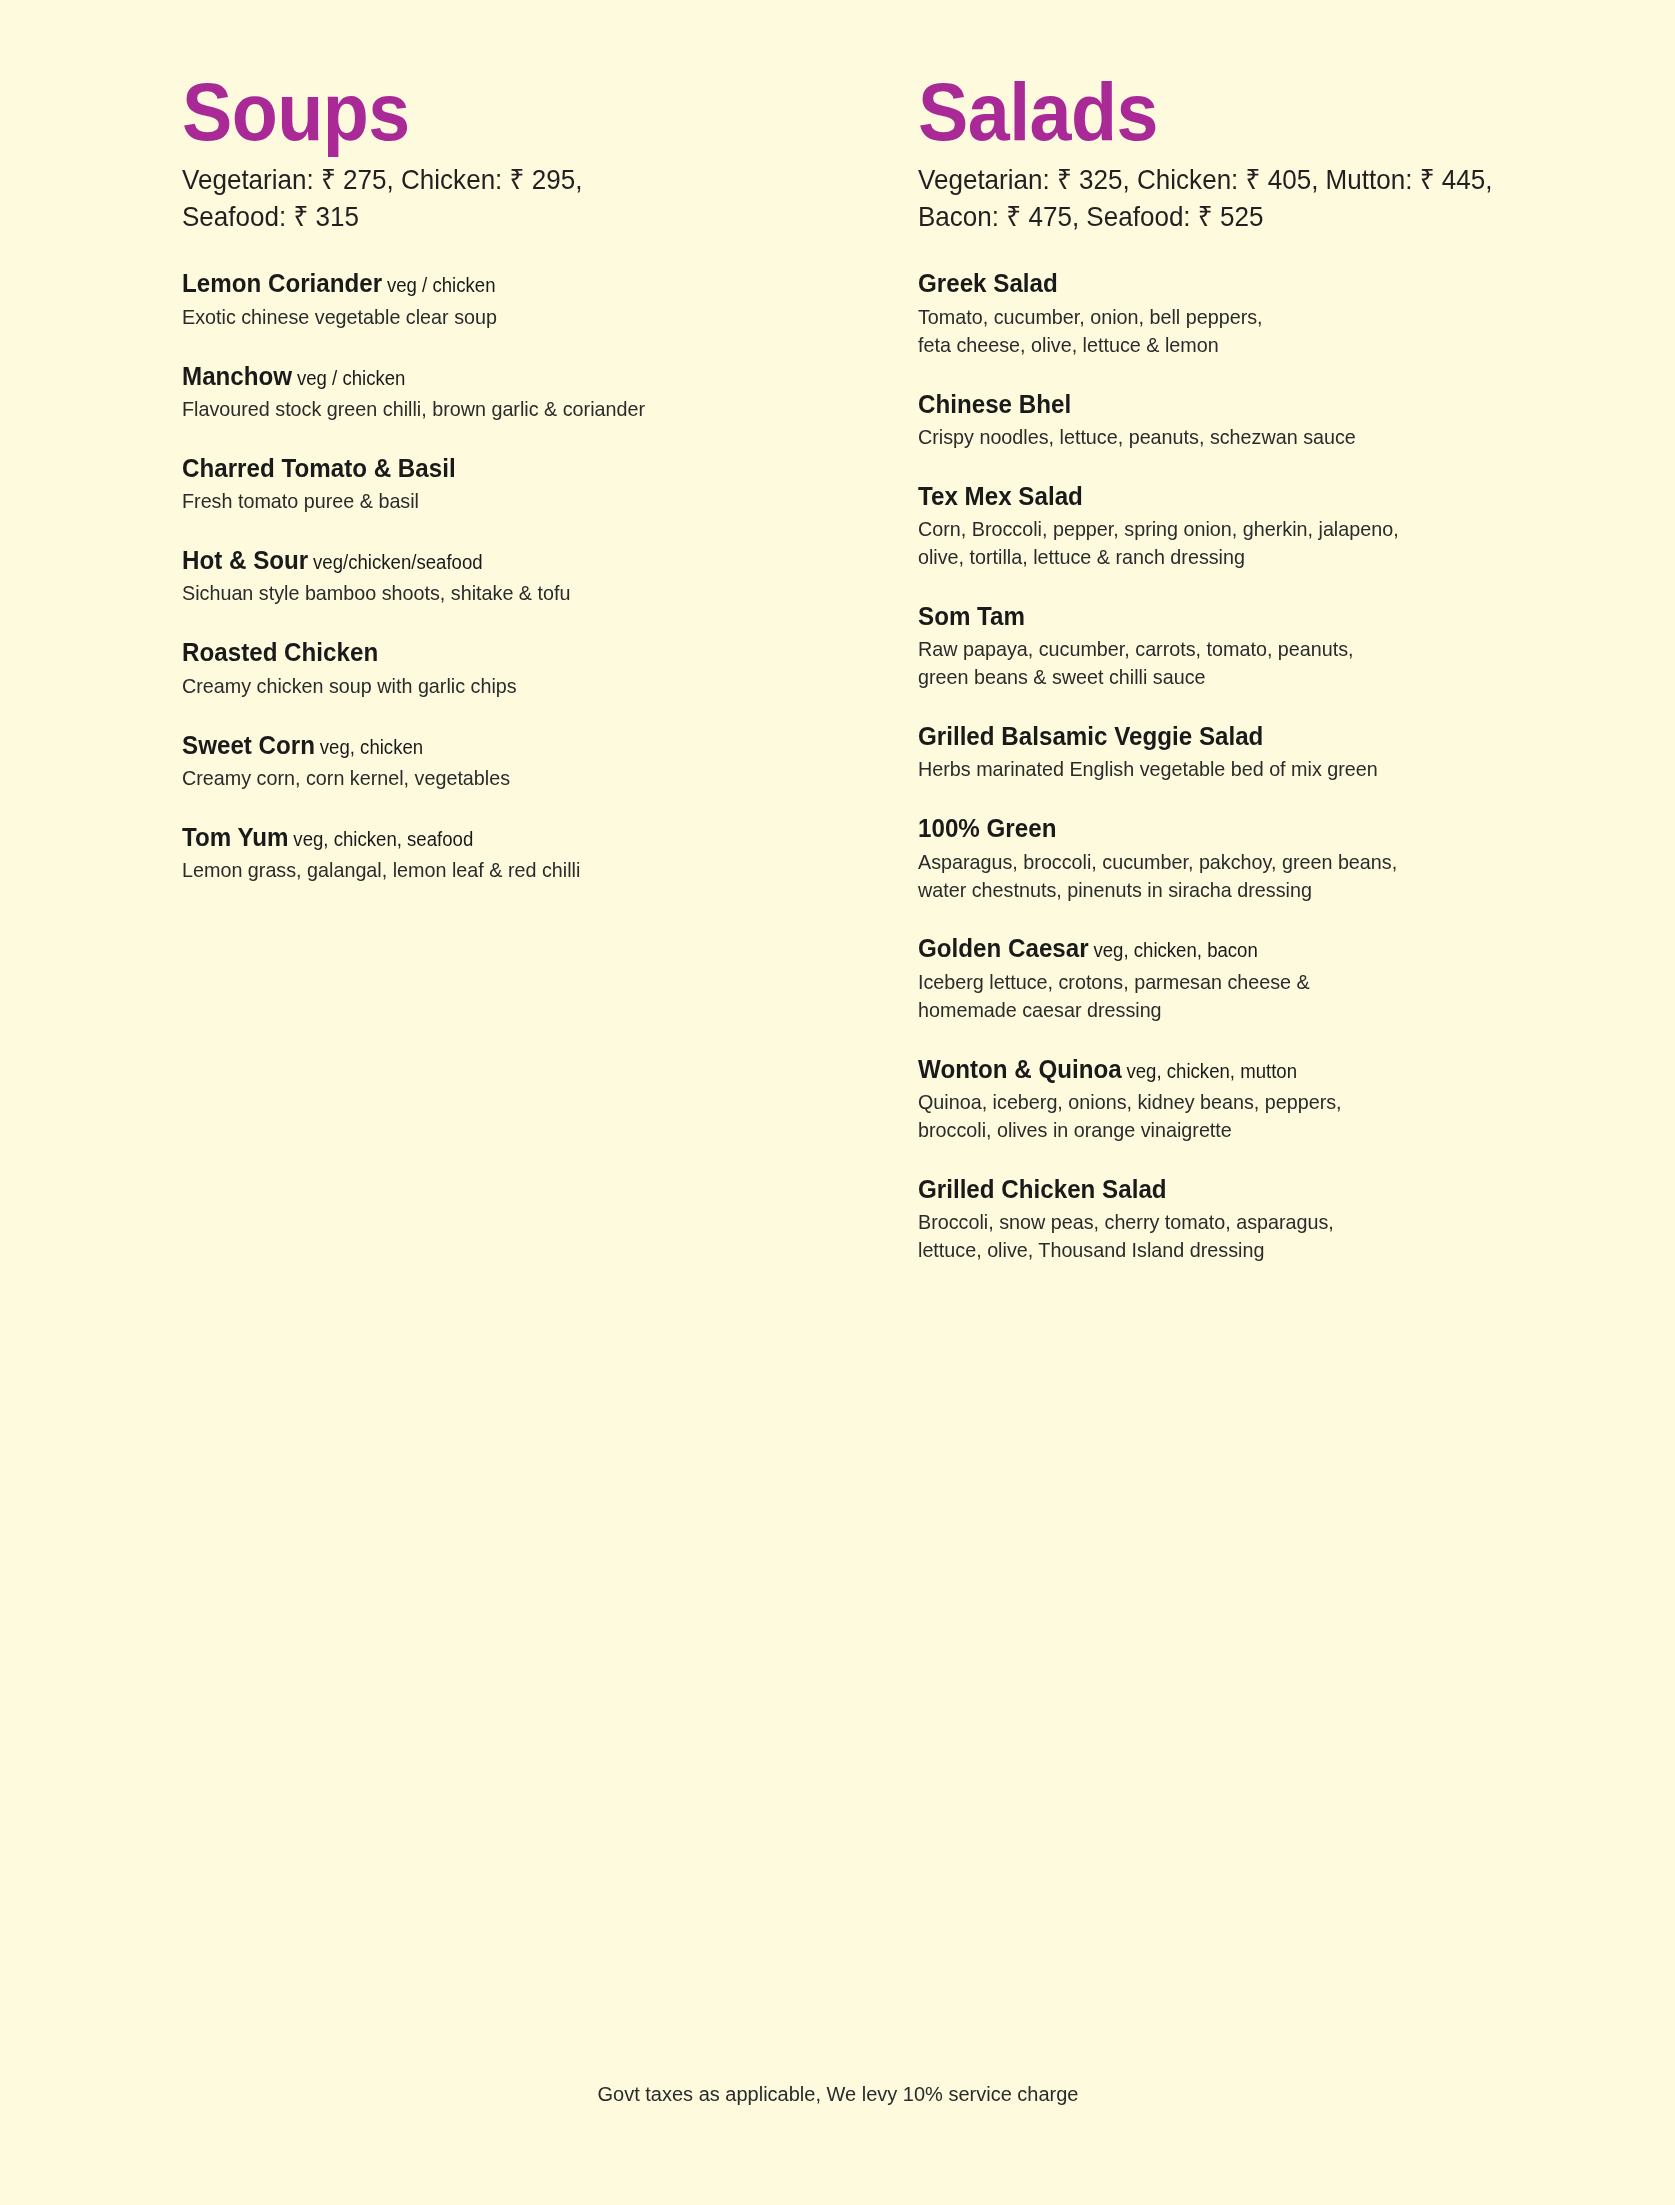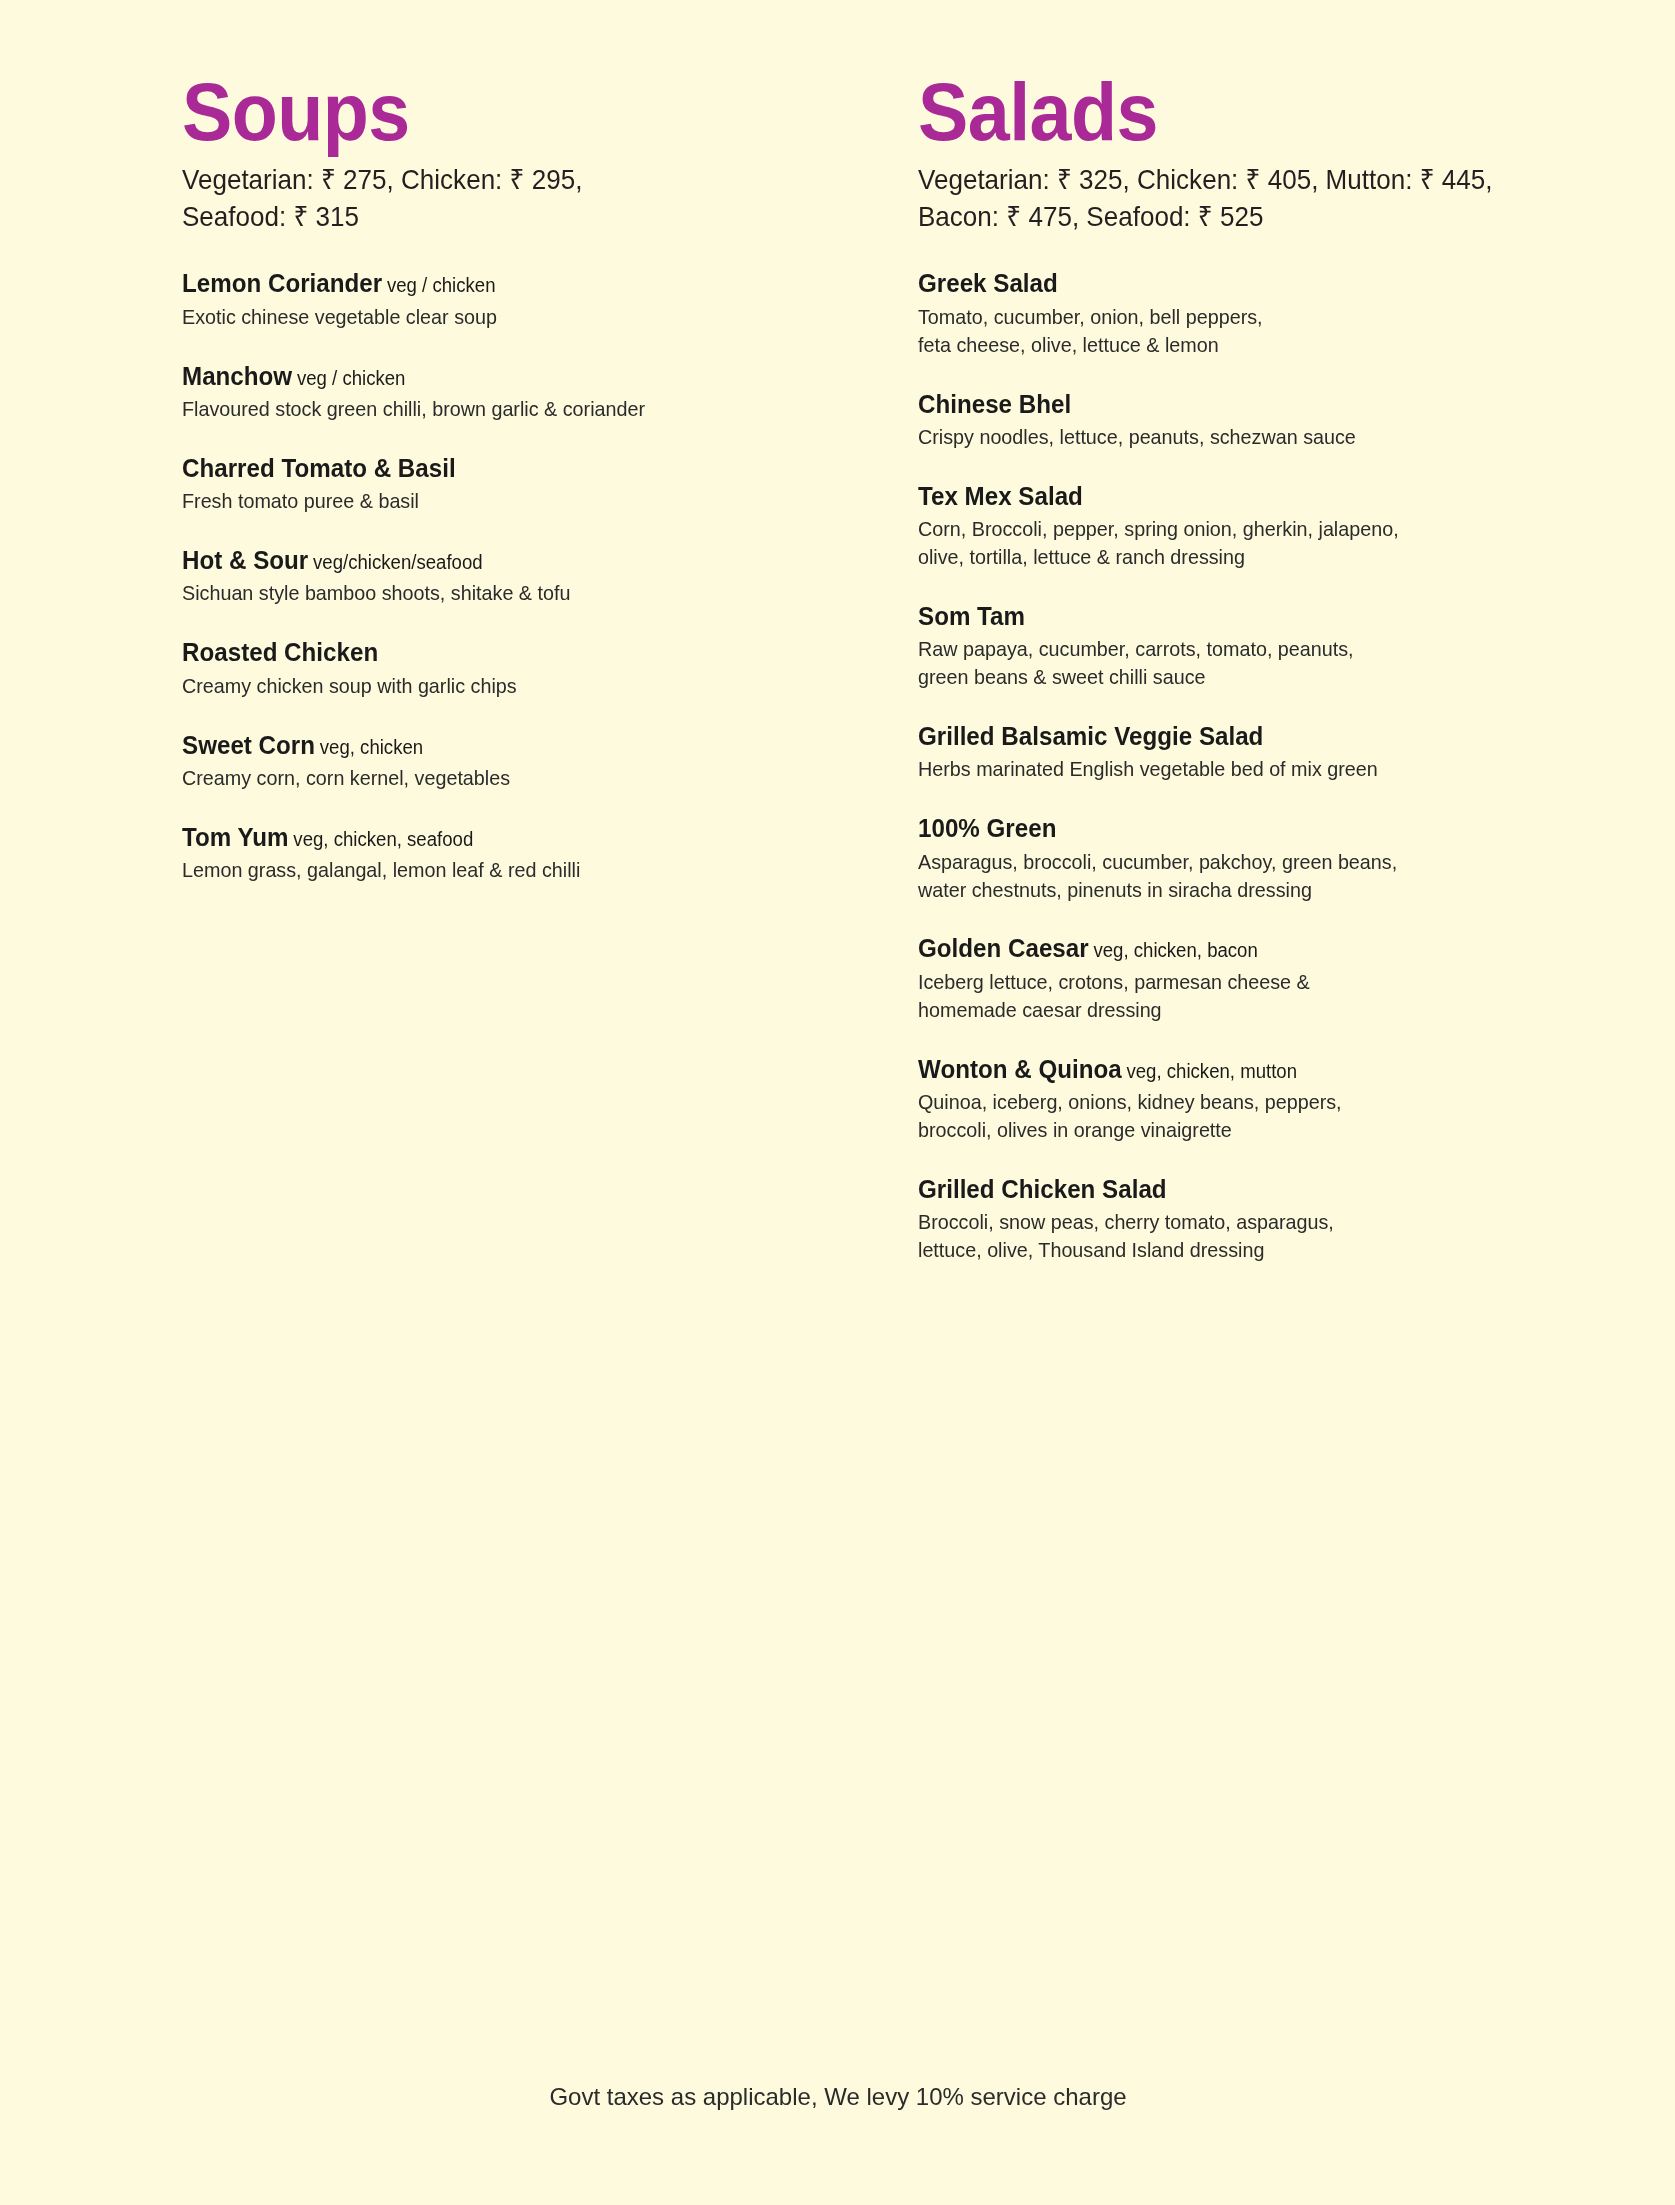--- a/index.html
+++ b/index.html
@@ -95,21 +95,21 @@
     transform-origin: left top;
     white-space: pre-line;
   }
 
   .footer-note {
     position: absolute;
     left: 0;
     right: 0;
     top: 2083px;
     text-align: center;
-    font-size: 24px;
+    font-size: 20px;
     color: #2b2b2b;
   }
 </style>
 </head>
 <body>
 
 <div class="page">
 
   <div class="columns">
 

